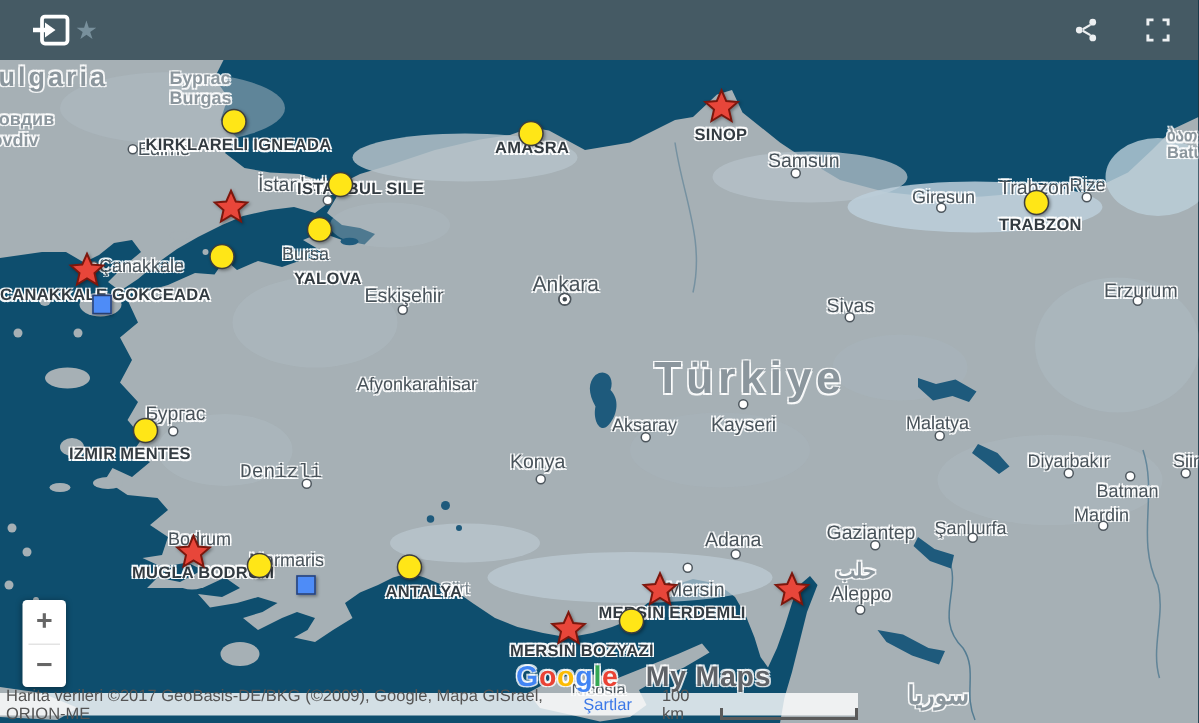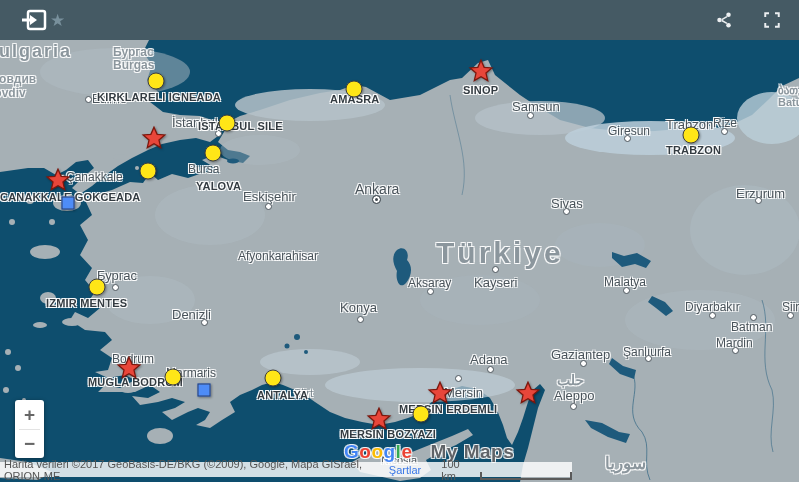--- a/index.html
+++ b/index.html
@@ -183,21 +183,21 @@
       <span class="city-dot" style="left: 721px; top: 128px;"></span>
       <span class="city-label" style="left: 736px; top: 186px; font-size: 13px;">Erzurum</span>
       <span class="city-dot" style="left: 755px; top: 197px;"></span>
       <span class="city-label" style="left: 238px; top: 249px; font-size: 12px;">Afyonkarahisar</span>
       <span class="city-label" style="left: 408px; top: 276px; font-size: 12px;">Aksaray</span>
       <span class="city-dot" style="left: 427px; top: 288px;"></span>
       <span class="city-label" style="left: 474px; top: 275px; font-size: 13px; text-align: center;">Kayseri</span>
       <span class="city-dot" style="left: 492px; top: 266px;"></span>
       <span class="city-label" style="left: 340px; top: 300px; font-size: 13px;">Konya</span>
       <span class="city-dot" style="left: 357px; top: 316px;"></span>
-      <span class="city-label" style="left: 172px; top: 307px; font-size: 13px;">Denizli</span>
+      <span class="city-label" style="left: 160px; top: 307px; font-size: 13px; font-family: Liberation Mono, monospace;">Denizli</span>
       <span class="city-dot" style="left: 201px; top: 319px;"></span>
       <span class="city-label" style="left: 97px; top: 268px; font-size: 13px;">Бургас</span>
       <span class="city-dot" style="left: 112px; top: 284px;"></span>
       <span class="city-label" style="left: 604px; top: 275px; font-size: 12px;">Malatya</span>
       <span class="city-dot" style="left: 623px; top: 287px;"></span>
       <span class="city-label" style="left: 685px; top: 300px; font-size: 12px;">Diyarbakır</span>
       <span class="city-dot" style="left: 709px; top: 312px;"></span>
       <span class="city-label" style="left: 782px; top: 300px; font-size: 12px;">Siirt</span>
       <span class="city-dot" style="left: 787px; top: 312px;"></span>
       <span class="city-label" style="left: 731px; top: 320px; font-size: 12px;">Batman</span>

